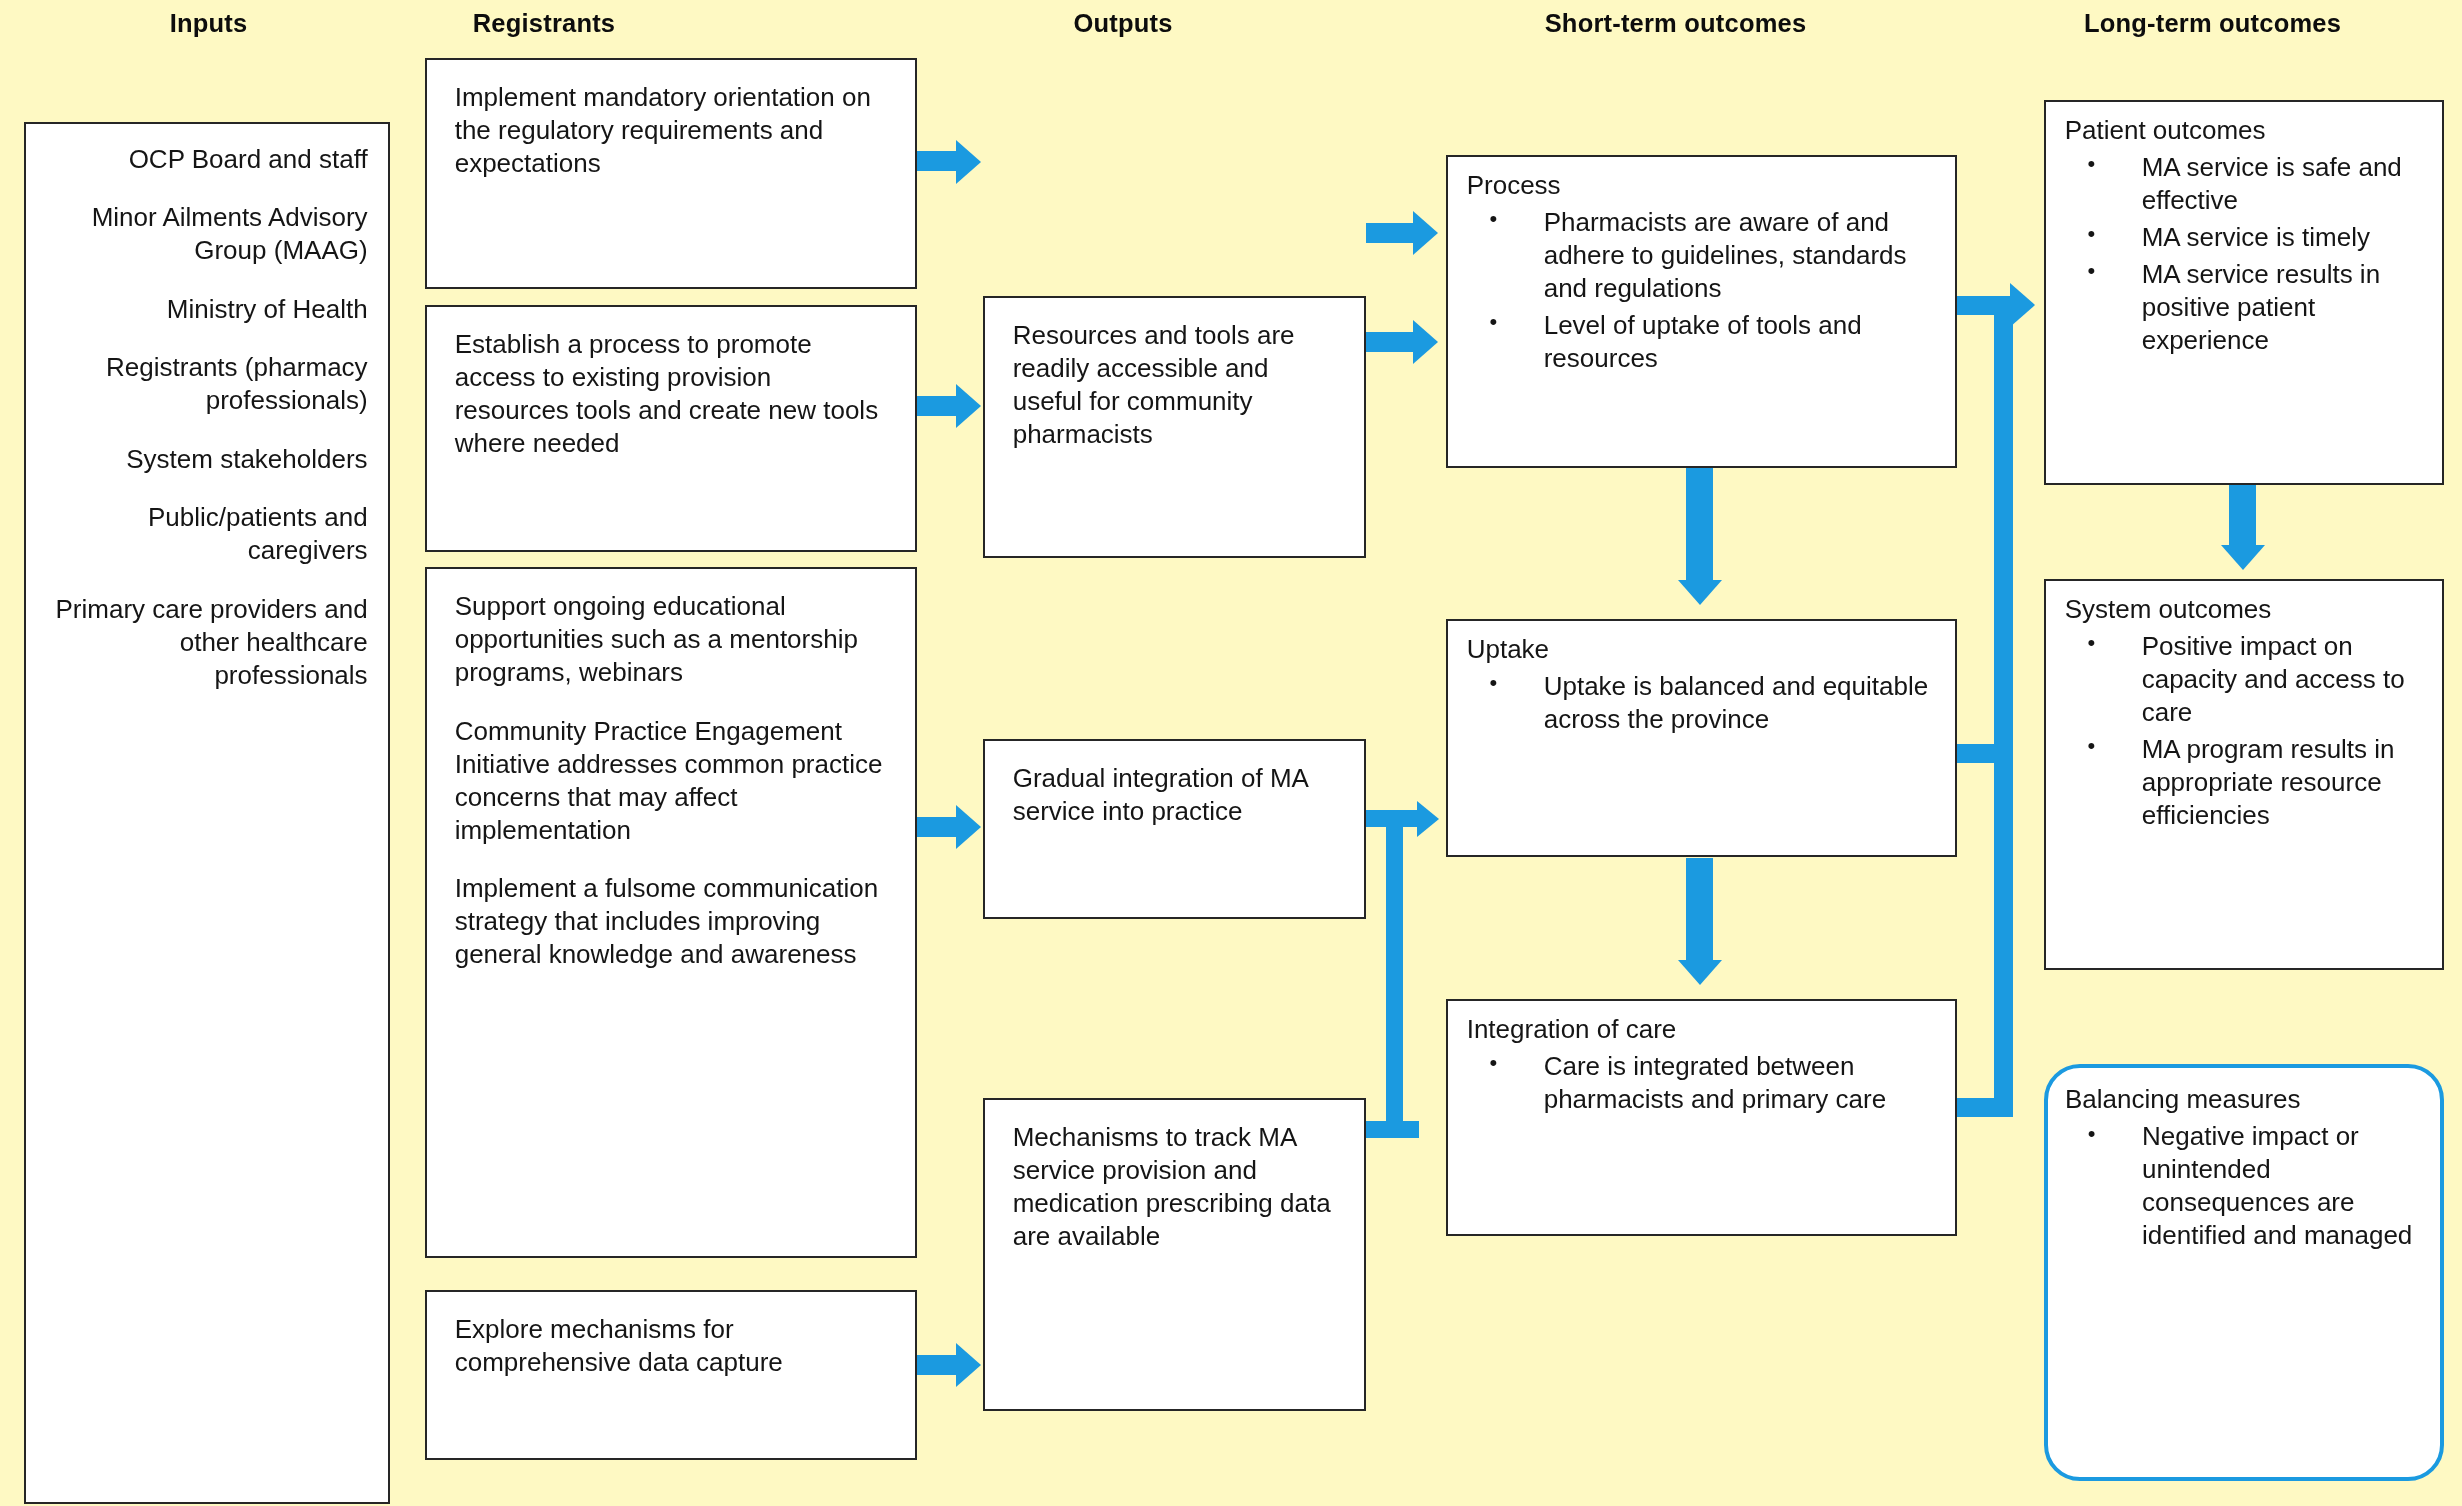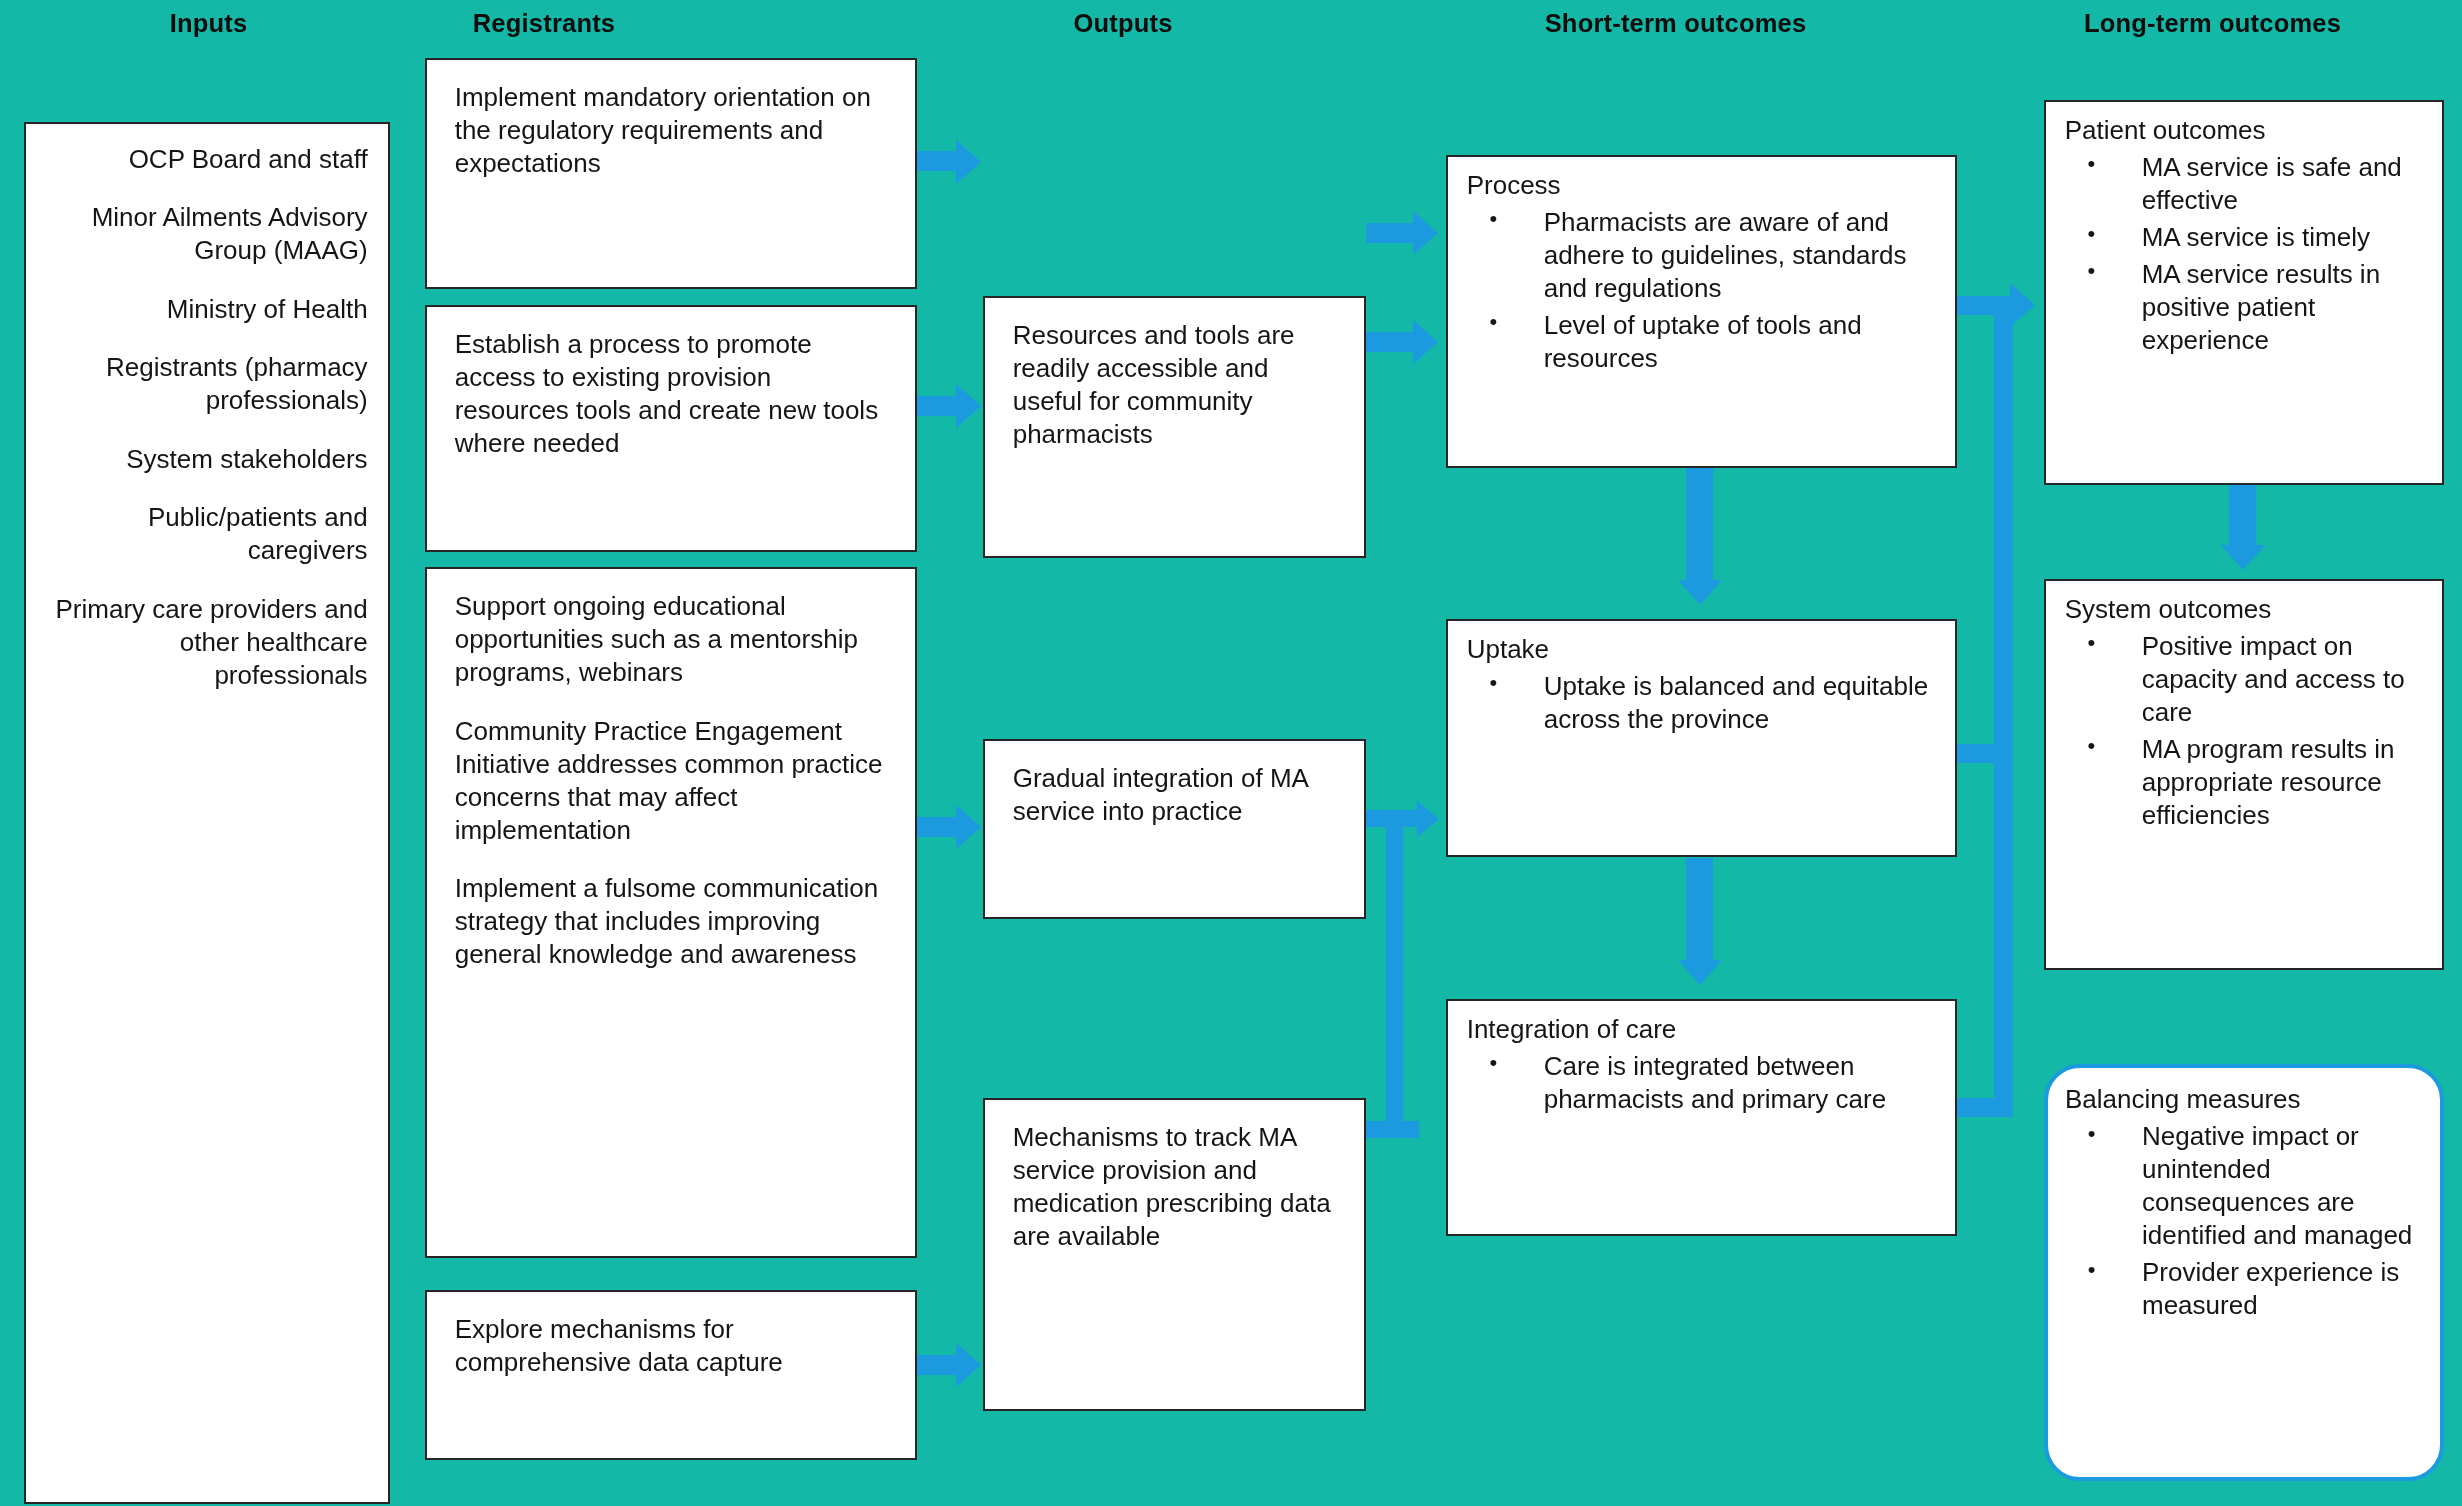--- a/index.html
+++ b/index.html
@@ -10,21 +10,21 @@
   }
   body {
     font-family: "Liberation Sans", "DejaVu Sans", sans-serif;
     color: #000000;
   }
   #canvas {
     position: relative;
     width: 2462px;
     height: 1507px;
     overflow: hidden;
-    background: #14b8a6;
+    background: #fef9c3;
     text-decoration: underline;
   }
   .col-header {
     position: absolute;
     font-size: 25.5px;
     font-weight: bold;
     color: #0d0d0d;
     text-align: center;
     letter-spacing: 0.2px;
     white-space: nowrap;
@@ -200,21 +200,20 @@
     <ul class="bullets">
       <li>Positive impact on capacity and access to care</li>
       <li>MA program results in appropriate resource efficiencies</li>
     </ul>
   </div>
 
   <div class="node rounded" style="left:2044px; top:1064px; width:400px; height:417px; padding:15.3px 15.3px 15.3px 17px;">
     <span class="ttl">Balancing measures</span>
     <ul class="bullets">
       <li>Negative impact or unintended consequences are identified and managed</li>
-      <li>Provider experience is measured</li>
     </ul>
   </div>
 
   <div class="conn h" style="left:917px; top:151px; width:41px; height:20.4px;"></div>
   <div class="arrow-r big" style="left:956px; top:140px;"></div>
 
   <div class="conn h" style="left:917px; top:396px; width:41px; height:20.4px;"></div>
   <div class="arrow-r big" style="left:956px; top:384px;"></div>
 
   <div class="conn h" style="left:917px; top:817px; width:41px; height:20.4px;"></div>

